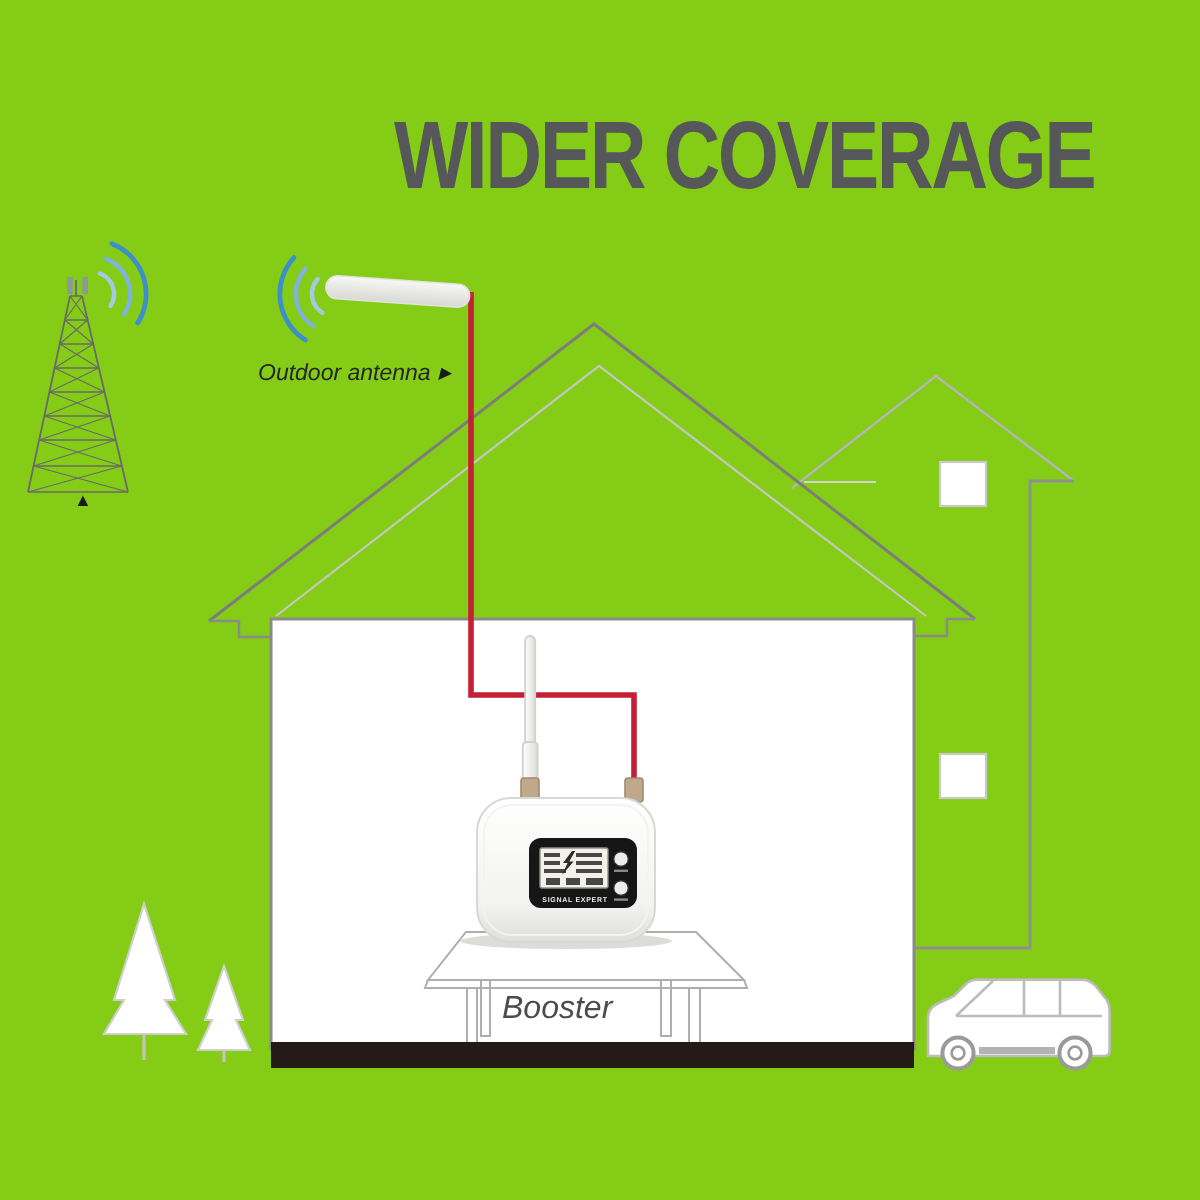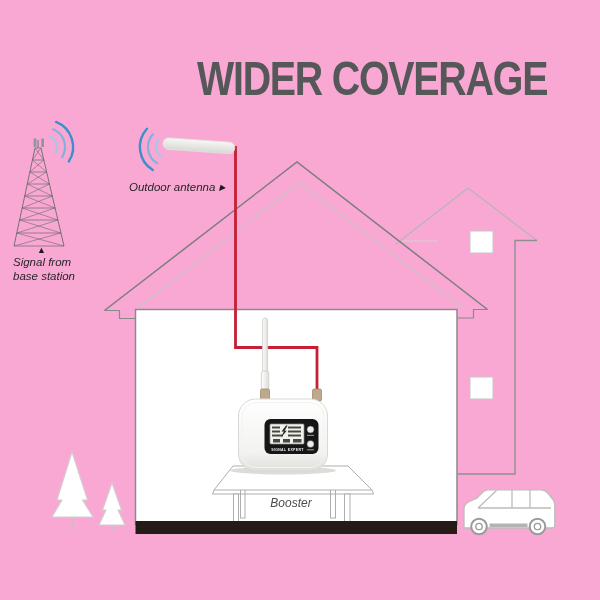--- a/index.html
+++ b/index.html
@@ -1,26 +1,26 @@
 <!DOCTYPE html>
 <html><head>
 <meta charset="utf-8">
 <style>
   html,body{margin:0;padding:0;background:#ffffff;}
-  .stage{position:relative;width:600px;height:600px;background:#f9a8d4;overflow:hidden;
+  .stage{position:relative;width:600px;height:600px;background:#84cc16;overflow:hidden;
          font-family:"Liberation Sans",sans-serif;}
   .stage svg.scene{position:absolute;left:0;top:0;z-index:1;}
   .lbl{position:absolute;z-index:2;color:#262626;font-style:italic;}
   .page-title{position:absolute;z-index:2;left:197px;top:51px;
       font-size:48px;font-weight:bold;letter-spacing:-1.5px;color:#565759;
       transform:scaleX(.82);transform-origin:0 0;white-space:nowrap;}
   .outdoor-label{left:129px;top:181px;font-size:11.5px;white-space:nowrap;}
   .outdoor-label .arrow{font-size:8px;margin-left:4px;vertical-align:1px;color:#1a1a1a;}
   .basestation-label{left:13px;top:255px;width:74px;font-size:11.5px;line-height:1.25;}
-  .booster-label{left:251px;top:496px;width:80px;text-align:center;font-size:12px;color:#4c4c4c;}
+  .booster-label{left:251px;top:496px;width:80px;text-align:left;font-size:16px;color:#4c4c4c;}
   .up-arrow{left:37px;top:245px;font-size:9px;color:#1a1a1a;}
 </style>
 </head>
 <body>
 
 <div class="stage">
 
   <svg class="scene" width="600" height="600" viewBox="0 0 600 600">
     <defs>
       <linearGradient id="gTube" x1="0" y1="0" x2="0" y2="1">
@@ -163,16 +163,15 @@
   </svg>
 
   <div class="page-title">WIDER COVERAGE</div>
 
   <div class="lbl outdoor-label">
     <span>Outdoor antenna</span><span class="arrow">▶</span>
   </div>
 
   <div class="lbl up-arrow">▲</div>
 
-  <div class="lbl basestation-label">Signal from base station</div>
 
   <div class="lbl booster-label">Booster</div>
 </div>
 
 </body></html>

